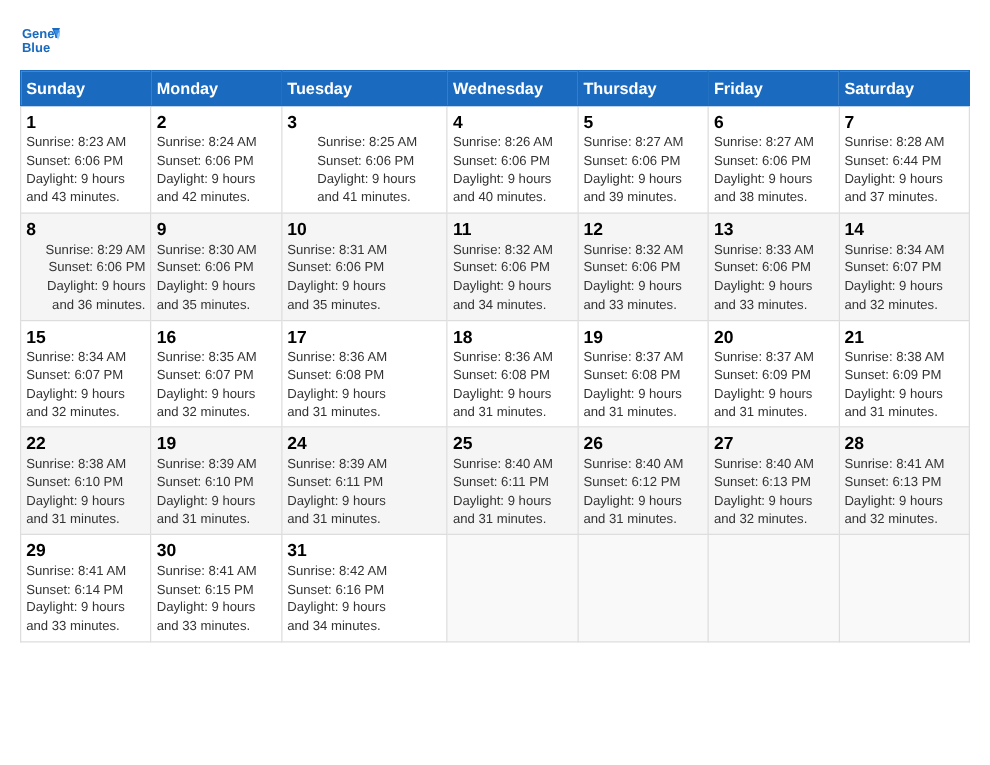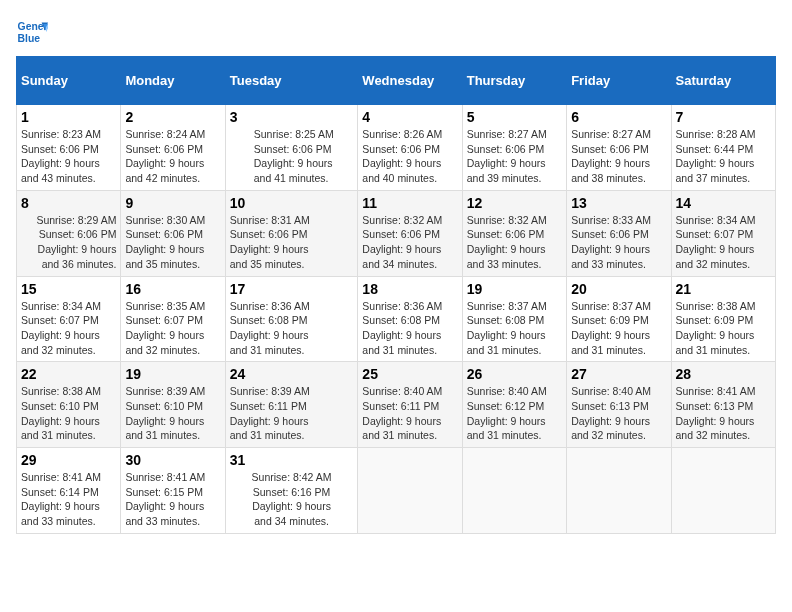--- a/index.html
+++ b/index.html
@@ -38,21 +38,21 @@
     table {
       width: 100%;
       border-collapse: collapse;
       font-size: 11px;
     }
     thead tr {
       background: #1a6bbf;
       color: #fff;
     }
     thead th {
-      padding: 16px 4px;
+      padding: 6px 4px;
       text-align: left;
       font-size: 13px;
       font-weight: bold;
       border: 1px solid #1a6bbf;
     }
     tbody tr {
       background: #fff;
     }
     tbody tr.alt {
       background: #f5f5f5;
@@ -325,21 +325,21 @@
         </td>
         <td>
           <span class="day-num">30</span>
           <div class="day-info" style="white-space: pre-line;">Sunrise: 8:41 AM
 Sunset: 6:15 PM
 Daylight: 9 hours
 and 33 minutes.</div>
         </td>
         <td>
           <span class="day-num">31</span>
-          <div class="day-info" style="white-space: pre-line; text-align: center;">Sunrise: 8:42 AM
+          <div class="day-info" style="white-space: pre-line;">Sunrise: 8:42 AM
 Sunset: 6:16 PM
 Daylight: 9 hours
 and 34 minutes.</div>
         </td>
         <td class="empty"></td>
         <td class="empty"></td>
         <td class="empty"></td>
         <td class="empty"></td>
       </tr>
     </tbody>

